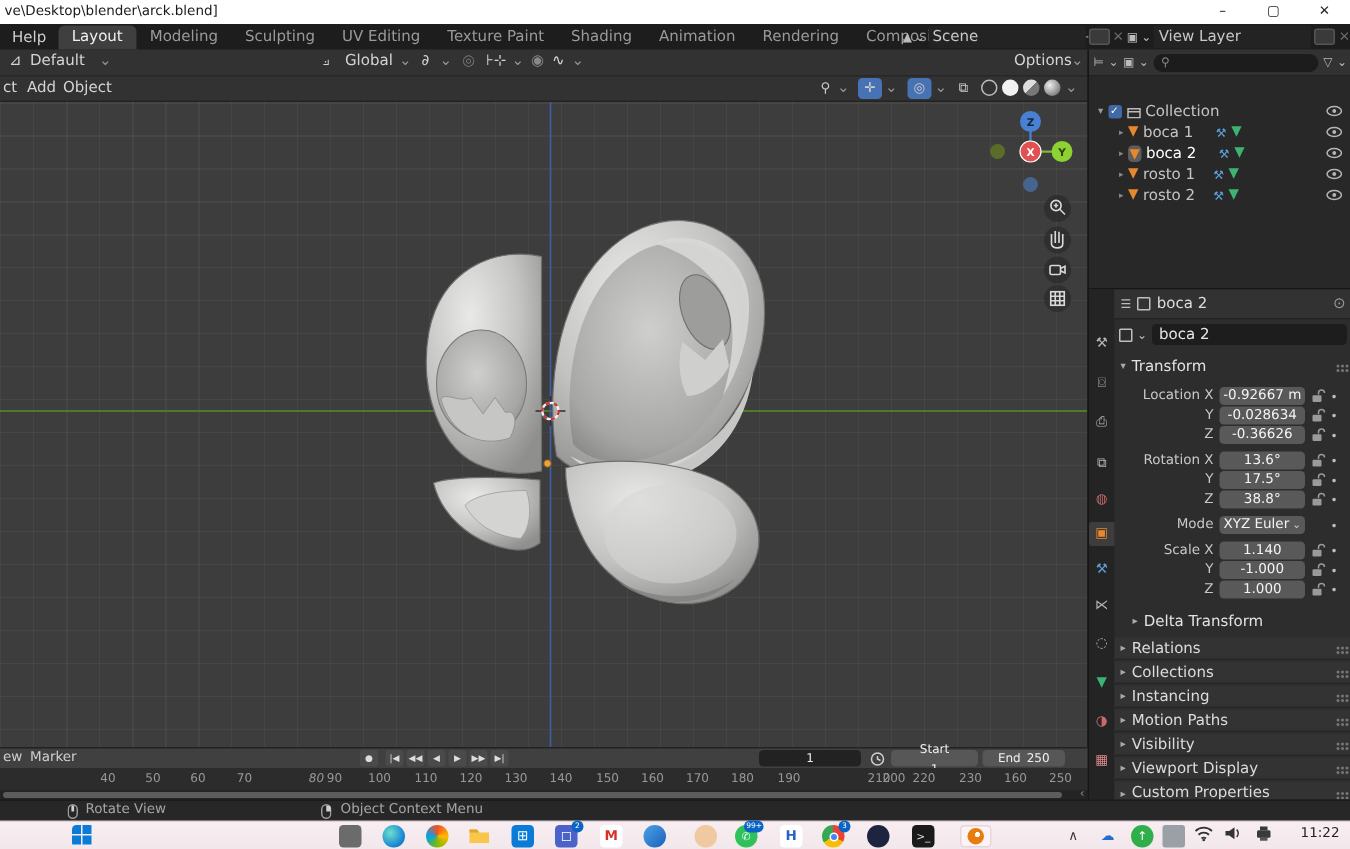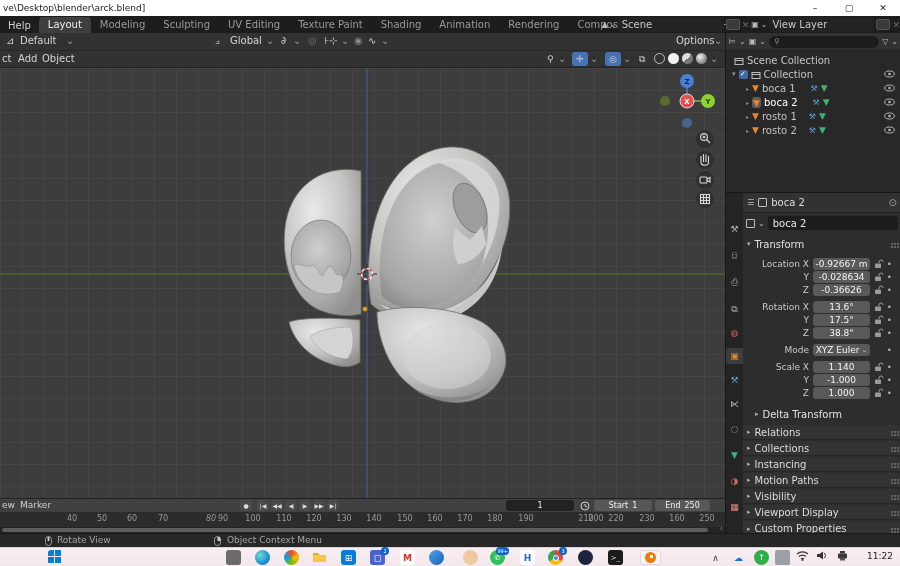--- a/index.html
+++ b/index.html
@@ -276,27 +276,20 @@
       <span class="mini-ic">⌄</span>
       <span class="mini-ic">▣</span>
       <span class="mini-ic">⌄</span>
       <span class="searchbox">
         <span>⚲</span>
       </span>
       <span class="mini-ic">▽</span>
       <span class="mini-ic">⌄</span>
     </div>
 
-    <div class="orow" style="top:20px; padding-left:8px;">
-      <svg width="10" height="9">
-          <rect x="1" y="2.5" width="8" height="6" fill="none" stroke="#bbb"></rect>
-          <line x1="1" y1="4.5" x2="9" y2="4.5" stroke="#bbb"></line>
-        </svg>
-      <span>Scene Collection</span>
-    </div>
     <div class="orow" style="top:34px; padding-left:6px;">
       <span style="font-size:7px;color:#999;">▾</span>
       <span style="width:9px;height:9px;background:#3f6aa5;border-radius:2px;color:#fff;font-size:7px;display:inline-flex;align-items:center;justify-content:center;">✓</span>
       <svg width="10" height="9">
           <rect x="1" y="2.5" width="8" height="6" fill="none" stroke="#bbb"></rect>
           <line x1="1" y1="4.5" x2="9" y2="4.5" stroke="#bbb"></line>
         </svg>
       <span>Collection</span>
       <svg class="eye" width="11" height="8">
           <ellipse cx="5.5" cy="4" rx="4.8" ry="3" fill="none" stroke="#b5b5b5"></ellipse>
@@ -521,21 +514,21 @@
     <span class="pbtn" style="position:absolute;left:271px;top:1px;">◀◀</span>
     <span class="pbtn" style="position:absolute;left:285px;top:1px;">◀</span>
     <span class="pbtn" style="position:absolute;left:299px;top:1px;">▶</span>
     <span class="pbtn" style="position:absolute;left:313px;top:1px;">▶▶</span>
     <span class="pbtn" style="position:absolute;left:327px;top:1px;">▶|</span>
     <span class="framefield">1</span>
     <svg style="position:absolute;left:580px;top:2px;" width="10" height="10">
         <circle cx="5" cy="5" r="4" fill="none" stroke="#cfcfcf"></circle>
         <path d="M5,3 V5 L7,6" fill="none" stroke="#cfcfcf"></path>
       </svg>
-    <span class="sefield" style="left:594px;width:58px;">
+    <span class="sefield" style="left:594px;width:58px;flex-direction:column;">
       <span>Start</span>
       <span>1</span>
     </span>
     <span class="sefield" style="left:655px;width:55px;align-items:center;">
       <span>End</span>
       <span>250</span>
     </span>
   </div>
   <div class="ruler">
     <span class="tick" style="left:72px;">40</span>

